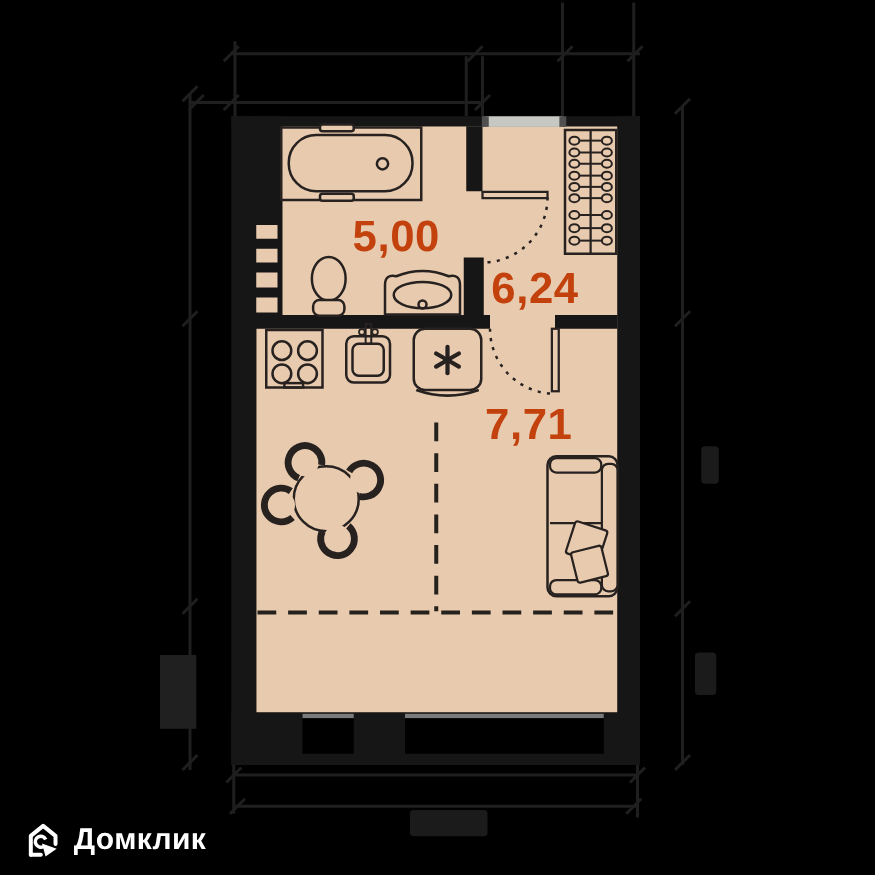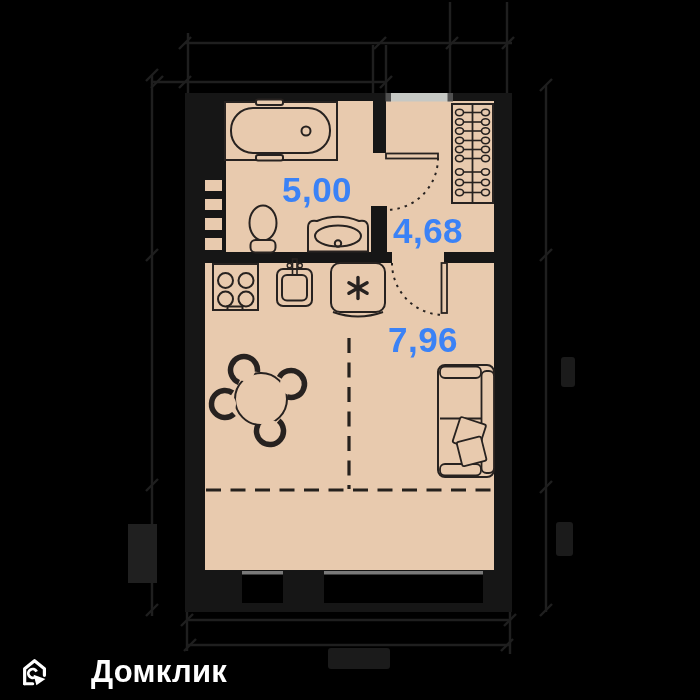--- a/index.html
+++ b/index.html
@@ -3,29 +3,29 @@
 <meta charset="utf-8">
 <style>
   html,body{margin:0;padding:0;background:#000;}
   #root{
     position:relative;width:700px;height:700px;background:#000000;
     overflow:hidden;font-family:"Liberation Sans", sans-serif;
   }
   #plan-svg{position:absolute;left:0;top:0;}
   .room-label{
     position:absolute;width:110px;height:38px;line-height:38px;
-    text-align:center;color:#3b82f6;font-size:35px;font-weight:700;
+    text-align:center;color:#c2410c;font-size:35px;font-weight:700;
     letter-spacing:0.5px;pointer-events:none;
   }
   #logo{
     position:absolute;left:19px;top:655px;height:34px;
     display:flex;align-items:center;gap:8px;
   }
   #logo .logo-text{
-    color:#ffffff;font-size:31px;font-weight:700;letter-spacing:0.3px;margin-left:32px;
+    color:#ffffff;font-size:24px;font-weight:700;letter-spacing:0.3px;
   }
 </style>
 </head>
 <body>
 
 <div id="root">
 
 <svg id="plan-svg" width="700" height="700" viewBox="0 0 700 700">
 
   <g stroke="#1f1f1f" stroke-width="2.4" fill="none">
@@ -250,22 +250,22 @@
     <rect x="459" y="439" width="25" height="25" rx="2" stroke-width="1.8" transform="rotate(-14 471 451)"></rect>
   </g>
 
   <g stroke="#25211d" stroke-width="3.2" stroke-dasharray="15 9.5" fill="none">
     <path d="M206,490 H493"></path>
     <path d="M349,338 V489"></path>
   </g>
 </svg>
 
 <div class="room-label" style="left:262px;top:171px;">5,00</div>
-<div class="room-label" style="left:373px;top:212px;">4,68</div>
-<div class="room-label" style="left:368px;top:321px;">7,96</div>
+<div class="room-label" style="left:373px;top:212px;">6,24</div>
+<div class="room-label" style="left:368px;top:321px;">7,71</div>
 
 <div id="logo">
   <svg width="32" height="32" viewBox="0 0 34 34">
     <path d="M6,29.5 L6,13.5 L16.5,5 L27,13.5 L27,20.5" fill="none" stroke="#ffffff" stroke-width="3.4" stroke-linejoin="round" stroke-linecap="round"></path>
     <path d="M6,29.5 L14.5,29.5" fill="none" stroke="#ffffff" stroke-width="3.4" stroke-linecap="round"></path>
     <circle cx="14.5" cy="18.5" r="4.6" fill="none" stroke="#ffffff" stroke-width="3" stroke-dasharray="21.5 7.5" transform="rotate(60 14.5 18.5)"></circle>
     <path d="M15.5,20 L28,24.5 L18.5,31 Z" fill="#ffffff"></path>
   </svg>
   <span class="logo-text">Домклик</span>
 </div>

